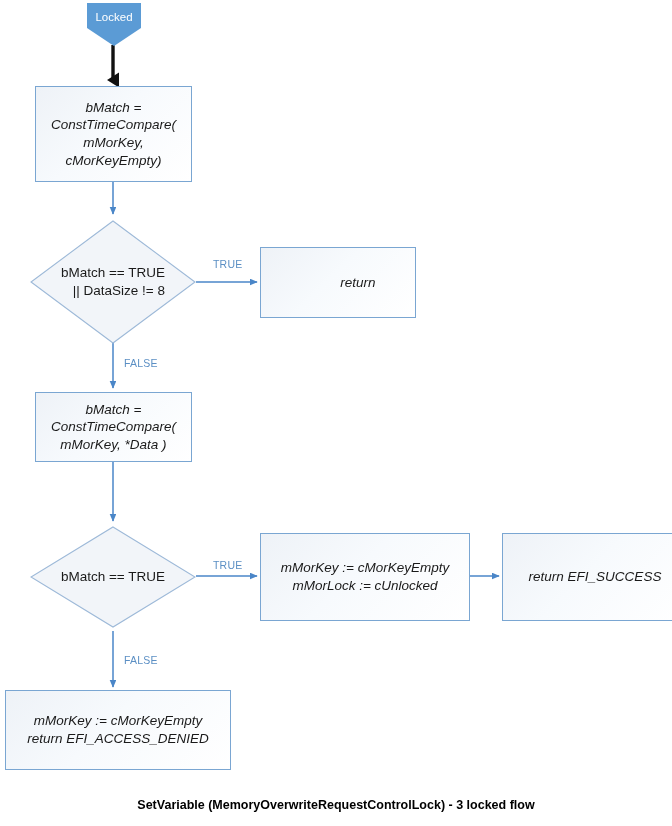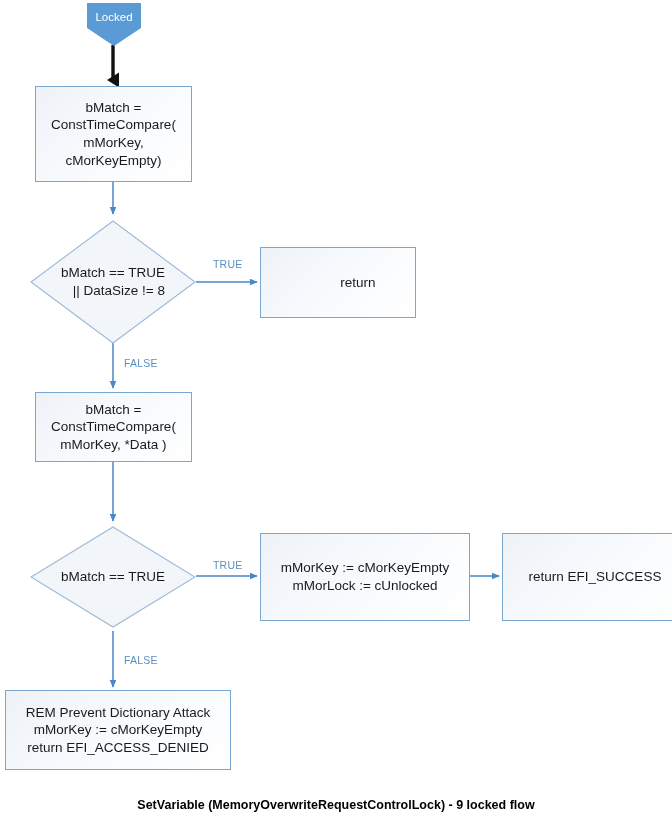--- a/index.html
+++ b/index.html
@@ -27,20 +27,21 @@
     align-items: center;
     justify-content: center;
     text-align: center;
     color: #1a1a1a;
     line-height: 1.30;
   }
   .proc {
     border: 1.2px solid #7aa6d2;
     background: linear-gradient(135deg, #eef2f7 0%, #f7fafd 45%, #ffffff 100%);
     font-size: 13.5px;
+    font-style: italic;
   }
   .decision-wrap {
     position: absolute;
     display: flex;
     align-items: center;
     justify-content: center;
     text-align: right;
     font-size: 13.5px;
     color: #1a1a1a;
     line-height: 1.35;
@@ -191,21 +192,20 @@
 </div>
 
 <div class="node proc" style="left:502px; top:533px; width:186px; height:88px;">
   <div>
     <span class="txtline">return EFI_SUCCESS</span>
   </div>
 </div>
 
 <div class="node proc" style="left:5px; top:690px; width:226px; height:80px;">
   <div>
-    <span class="txtline">REM Prevent Dictionary Attack</span>
     <span class="txtline">mMorKey := cMorKeyEmpty</span>
     <span class="txtline">return EFI_ACCESS_DENIED</span>
   </div>
 </div>
 
 <div class="caption">
-  <span>SetVariable (MemoryOverwriteRequestControlLock) - 9 locked flow</span>
+  <span>SetVariable (MemoryOverwriteRequestControlLock) - 3 locked flow</span>
 </div>
 
 </body></html>

